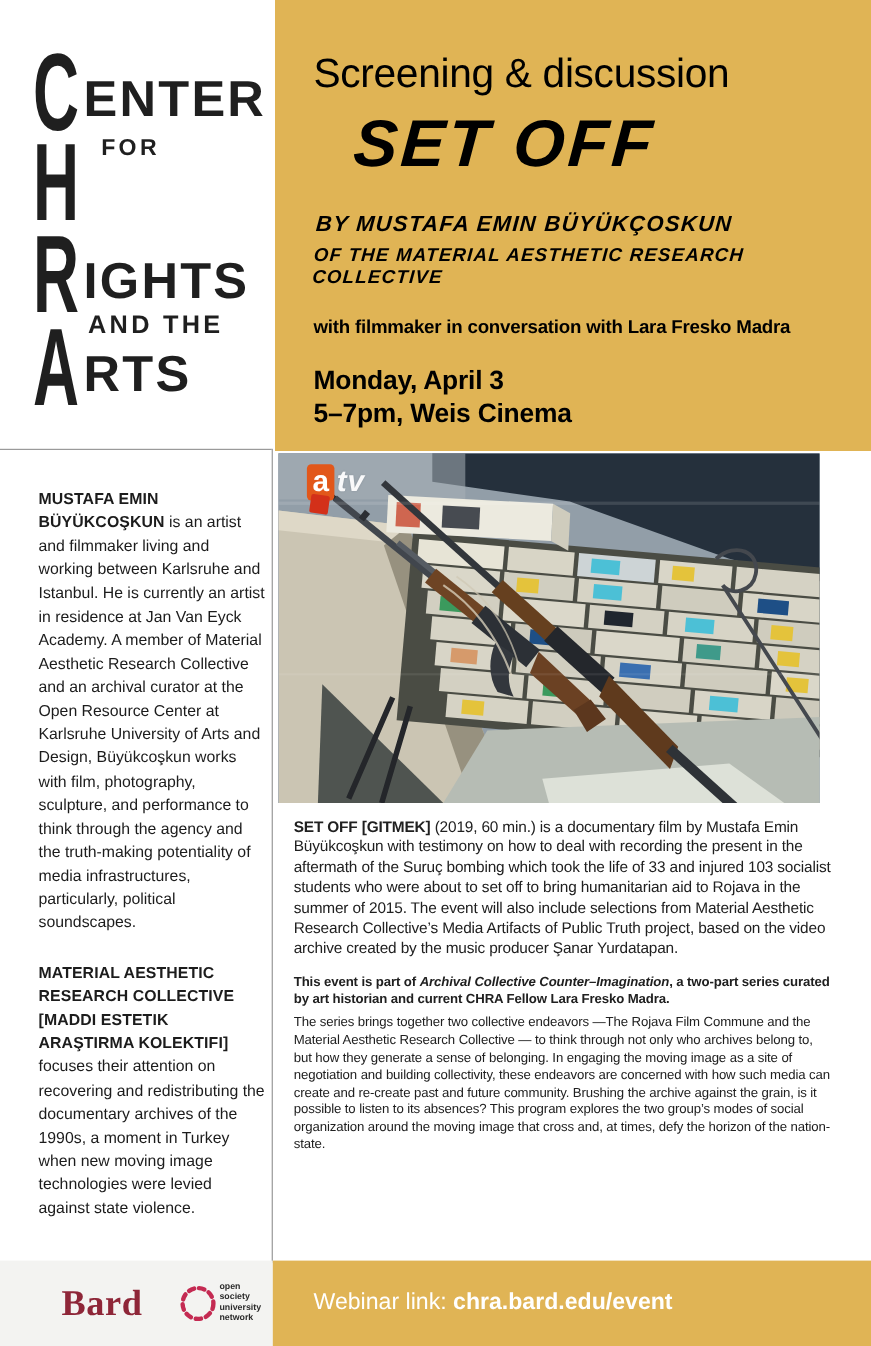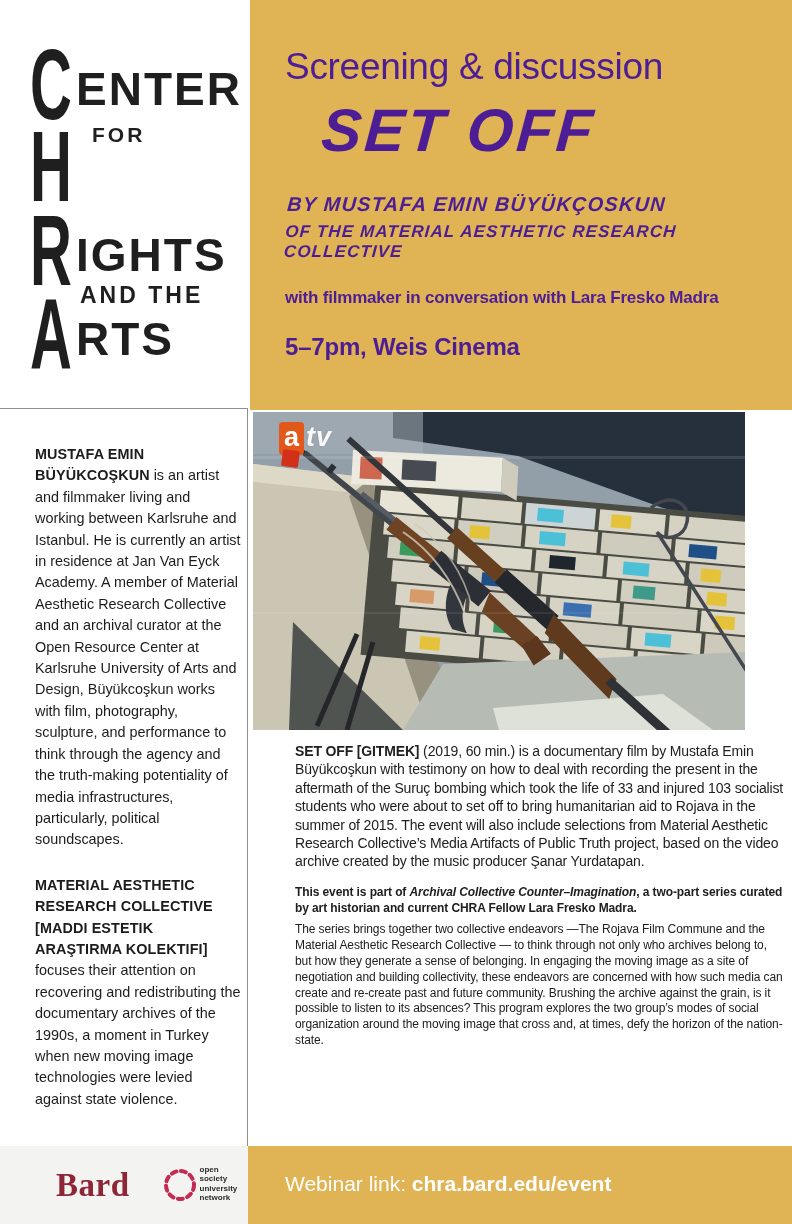--- a/index.html
+++ b/index.html
@@ -20,41 +20,41 @@
   .hline{position:absolute;left:0;top:408px;width:247px;height:1px;background:#8f8f8f;}
   .vline{position:absolute;left:247px;top:408px;width:1px;height:740px;background:#8f8f8f;}
 
   
   .left-bios{position:absolute;left:35px;top:444px;width:206px;font-size:14.4px;line-height:21.4px;color:#1c1c1c;}
   .left-bios p{margin:0;}
   .left-bios p + p{margin-top:24px;}
   .left-bios strong{font-weight:700;letter-spacing:.1px;}
 
   
-  .banner{position:absolute;left:250px;top:0;width:542px;height:410px;background:#e0b455;color:#4c1d95;}
+  .banner{position:absolute;left:250px;top:0;width:542px;height:410px;background:#e0b455;color:#000000;}
   .kicker{padding:46px 0 0 35px;font-size:37px;font-weight:400;letter-spacing:-.3px;}
   .title{margin:8px 0 0 74px;font-size:60px;font-weight:800;font-style:italic;letter-spacing:3px;
          transform:skewX(-4deg);transform-origin:0 0;}
   .byline{margin:28px 0 0 38px;font-weight:700;font-style:italic;transform:skewX(-4deg);transform-origin:0 0;}
   .byline .b1{font-size:20px;letter-spacing:1.2px;}
   .byline .b2{font-size:17px;letter-spacing:1.1px;margin-top:6px;}
   .conv{margin:26px 0 0 35px;font-size:17px;font-weight:700;letter-spacing:-.2px;}
   .when{margin:24px 0 0 35px;font-size:24px;font-weight:700;line-height:1.26;letter-spacing:-.2px;}
 
   
   .still{position:absolute;left:253px;top:412px;width:492px;height:318px;margin:0;background:#8a96a1;overflow:hidden;}
   .still svg{display:block;}
   .atv{position:absolute;left:26px;top:10px;font-size:27px;font-weight:700;color:#fff;font-style:italic;}
   .atv-a{display:inline-block;background:#e2571a;border-radius:4px;padding:0 5px 2px;position:relative;font-style:normal;}
   .atv-a::after{content:"";position:absolute;left:3px;top:28px;width:17px;height:17px;background:#d33019;
                 border-radius:2px;transform:rotate(8deg);}
   .atv-tv{margin-left:2px;opacity:.94;letter-spacing:1px;text-shadow:0 0 2px rgba(120,130,140,.6);}
 
   
-  .main-text{position:absolute;left:295px;top:742px;width:490px;}
+  .main-text{position:absolute;left:267px;top:742px;width:490px;}
   .main-text p{margin:0;}
   .p1{font-size:14px;line-height:18.4px;letter-spacing:-.15px;color:#202020;}
   .note{margin-top:14px !important;font-size:12px;line-height:15.8px;font-weight:700;letter-spacing:-.1px;}
   .note em{font-style:italic;}
   .p3{margin-top:6px !important;font-size:12px;line-height:15.8px;letter-spacing:-.1px;}
 
   
   .footer-left{position:absolute;left:0;top:1146px;width:248px;height:78px;background:#f3f3f1;
                display:flex;align-items:center;gap:30px;padding-left:56px;box-sizing:border-box;}
   .bard{font-family:"Liberation Serif",serif;font-weight:700;font-size:33px;color:#8e2638;letter-spacing:.5px;}
@@ -99,20 +99,21 @@
 
   <div class="banner">
     <div class="kicker">Screening &amp; discussion</div>
     <div class="title">SET OFF</div>
     <div class="byline">
       <div class="b1">BY MUSTAFA EMIN BÜYÜKÇOSKUN</div>
       <div class="b2">OF THE MATERIAL AESTHETIC RESEARCH COLLECTIVE</div>
     </div>
     <div class="conv">with filmmaker in conversation with Lara Fresko Madra</div>
     <div class="when">
+      <div>Monday, April 3</div>
       <div>5–7pm, Weis Cinema</div>
     </div>
   </div>
 
   <figure class="still">
     <svg viewBox="0 0 539 318" width="539" height="318" preserveAspectRatio="none">
 
       <rect width="539" height="318" fill="#929ea8"></rect>
       <polygon points="140,0 539,0 539,128 410,96 265,44 140,26" fill="#25303c"></polygon>
       <rect x="0" y="0" width="170" height="42" fill="#a7b0b6" opacity="0.55"></rect>

